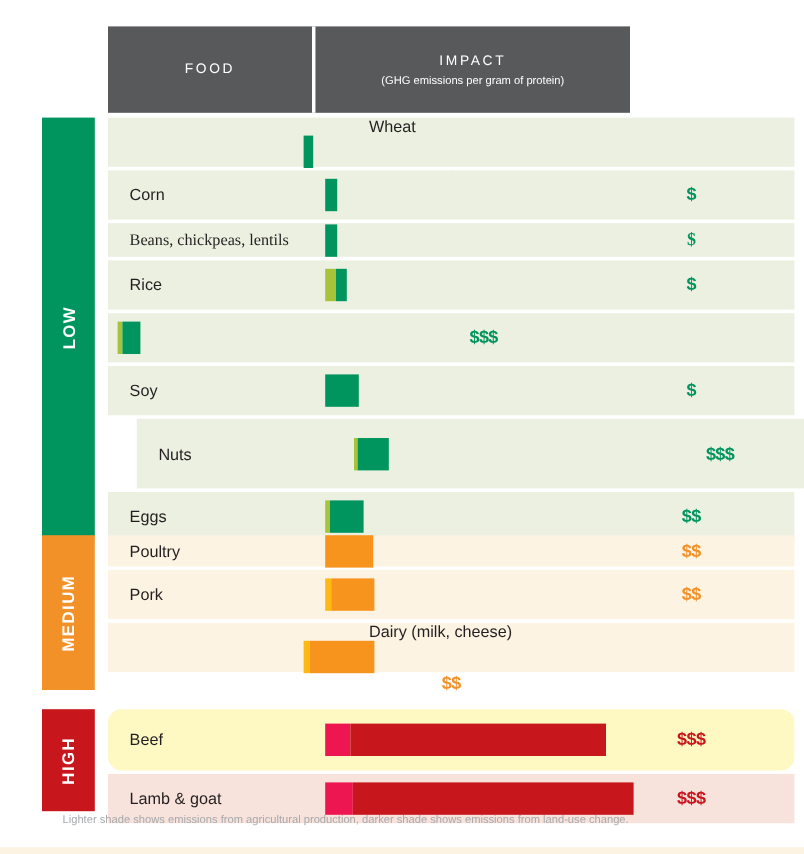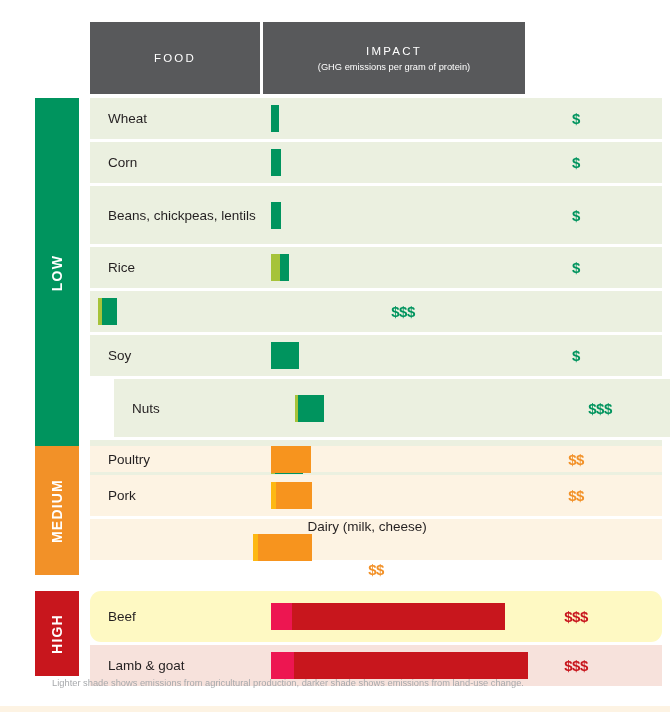--- a/index.html
+++ b/index.html
@@ -156,39 +156,39 @@
       <div class="hcell-sub">(GHG emissions per gram of protein)</div>
     </div>
   </div>
 
   <div id="sections-host">
       <div class="section" style="top: 98px; height: 349px;">
         <div class="section-tab" style="height: 349px; background: rgb(0, 148, 94);">
           <span class="section-tab-label">LOW</span>
         </div>
         <div class="rows">
-          <div class="row" style="height: 41px; background: rgb(235, 240, 224);">
+          <div class="row" style="height: 41px; background: rgb(235, 240, 224); flex-direction: column;">
             <div class="cell-food">Wheat</div>
             <div class="cell-impact">
               <div class="bar" style="height: 27px;">
                 <div class="bar-seg-dark" style="width: 8px; background: rgb(0, 148, 94);"></div>
               </div>
             </div>
             <div class="cell-cost" style="color: rgb(0, 148, 94);">$</div>
           </div>
           <div class="row" style="height: 41px; background: rgb(235, 240, 224);">
             <div class="cell-food">Corn</div>
             <div class="cell-impact">
               <div class="bar" style="height: 27px;">
                 <div class="bar-seg-dark" style="width: 10px; background: rgb(0, 148, 94);"></div>
               </div>
             </div>
             <div class="cell-cost" style="color: rgb(0, 148, 94);">$</div>
           </div>
-          <div class="row" style="height: 58px; background: rgb(235, 240, 224);">
+          <div class="row" style="height: 28px; background: rgb(235, 240, 224); font-family: Liberation Serif, serif;">
             <div class="cell-food">Beans, chickpeas, lentils</div>
             <div class="cell-impact">
               <div class="bar" style="height: 27px;">
                 <div class="bar-seg-dark" style="width: 10px; background: rgb(0, 148, 94);"></div>
               </div>
             </div>
             <div class="cell-cost" style="color: rgb(0, 148, 94);">$</div>
           </div>
           <div class="row" style="height: 41px; background: rgb(235, 240, 224);">
             <div class="cell-food">Rice</div>

